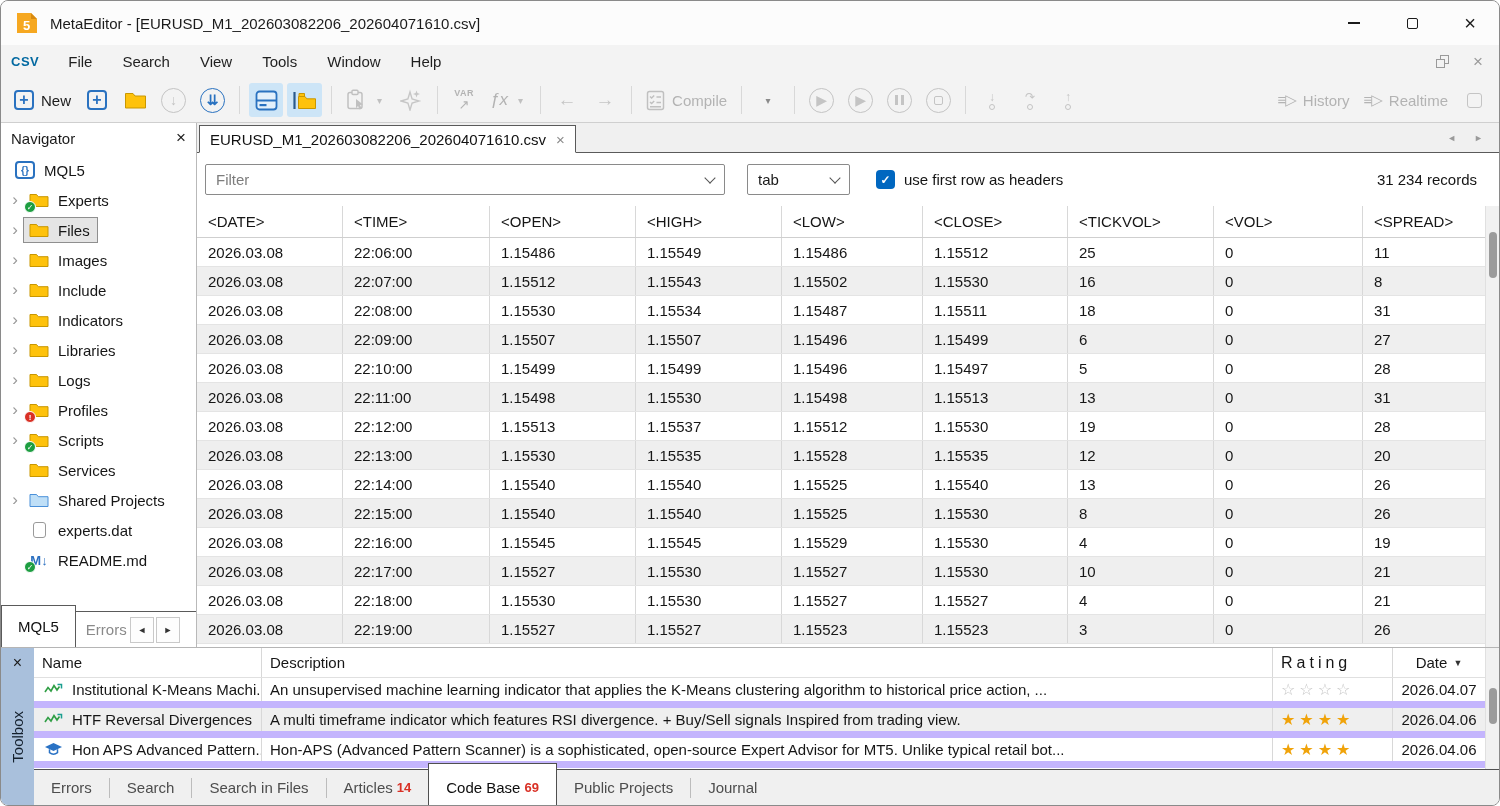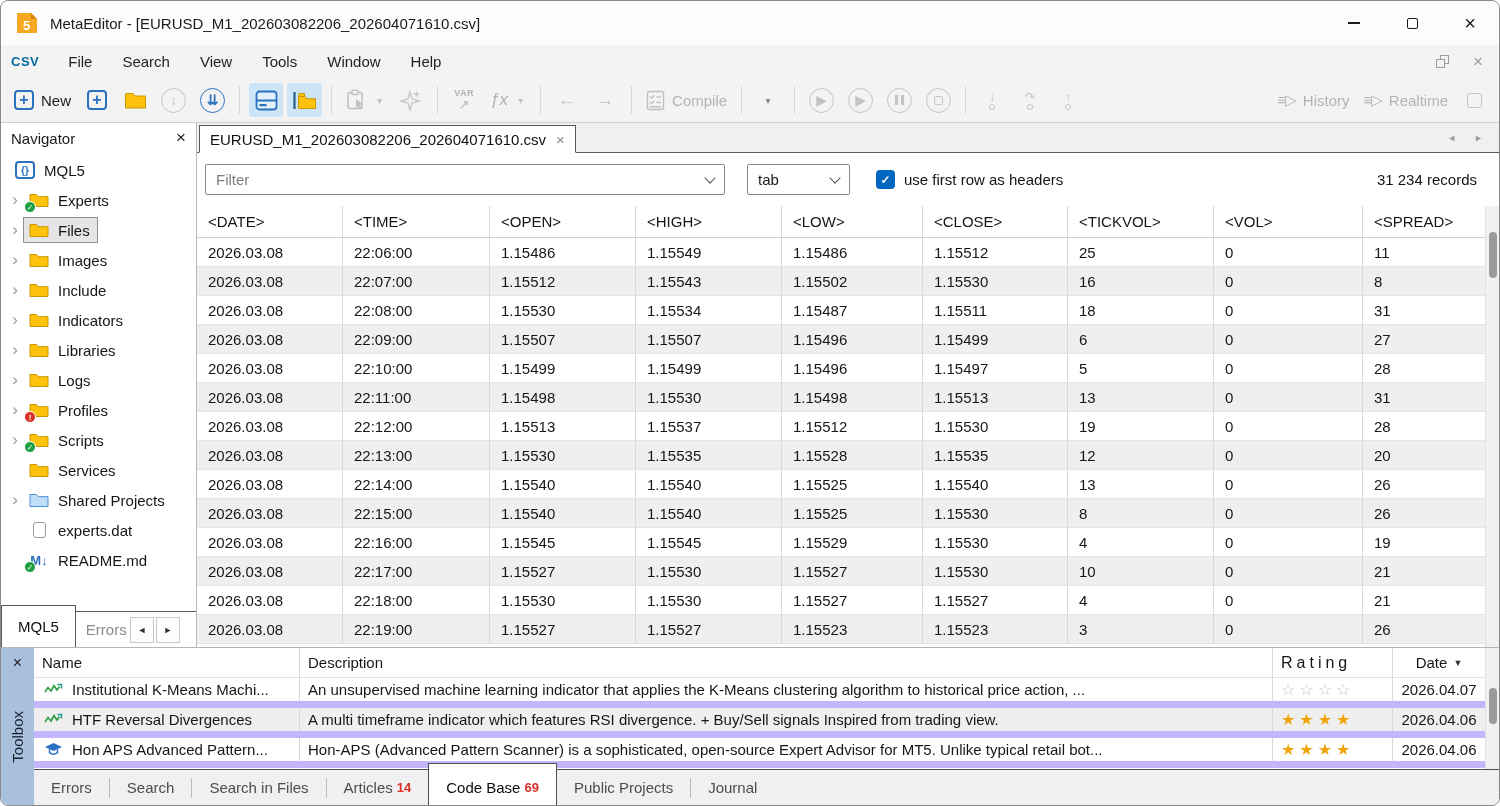--- a/index.html
+++ b/index.html
@@ -141,21 +141,21 @@
   .tb-strip .vlabel { margin-top:auto; margin-bottom:6px; writing-mode:vertical-rl; transform:rotate(180deg);
                       font-size:15px; color:#14202e; }
   .tb-body { flex:1 1 auto; display:flex; min-width:0; }
   .tb-grid { flex:1 1 auto; min-width:0; }
   .tb-row { display:flex; height:30px; }
   .tb-row.head { border-bottom:1px solid #e0e0e0; background:#fff; }
   .tb-row.alt { background:#efefef; }
   .tb-row:not(.head) { border-bottom:7px solid #c4b5fd; }
   .tb-cell { display:flex; align-items:center; overflow:hidden; white-space:nowrap; font-size:15px; color:#161616;
              border-right:1px solid #d8d8d8; padding:0 8px; flex:0 0 auto; }
-  .tb-cell.cname { width:266px; gap:8px; }
+  .tb-cell.cname { width:228px; gap:8px; }
   .tb-cell.cdesc { flex:1 1 auto; }
   .tb-cell.crate { width:120px; letter-spacing:4px; font-size:16px; }
   .tb-cell.cdate { width:92px; justify-content:center; border-right:none; padding:0 2px; }
   .stars-gold { color:#f0a30a; }
   .stars-gray { color:#c4c4c4; }
   .sort-tri { font-size:9px; color:#333; margin-left:6px; letter-spacing:0; }
 
   
   .bottom-tabs { height:36px; flex:0 0 auto; background:#f0f0f0; border-top:1px solid #4f4f4f;
                  display:flex; align-items:stretch; padding-left:33px; position:relative; }

